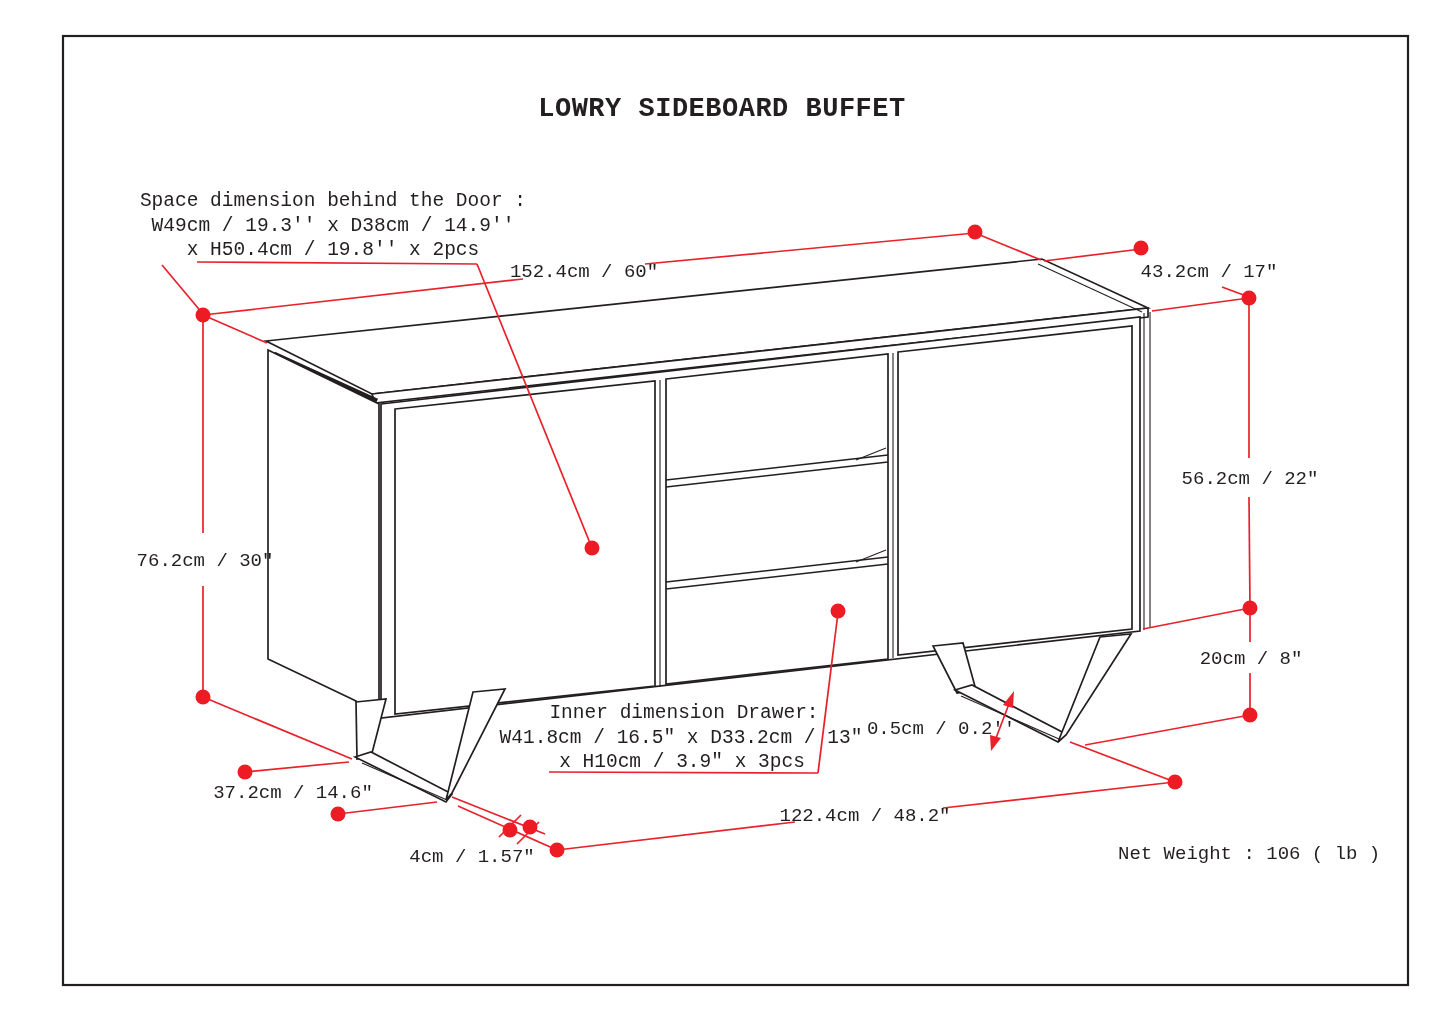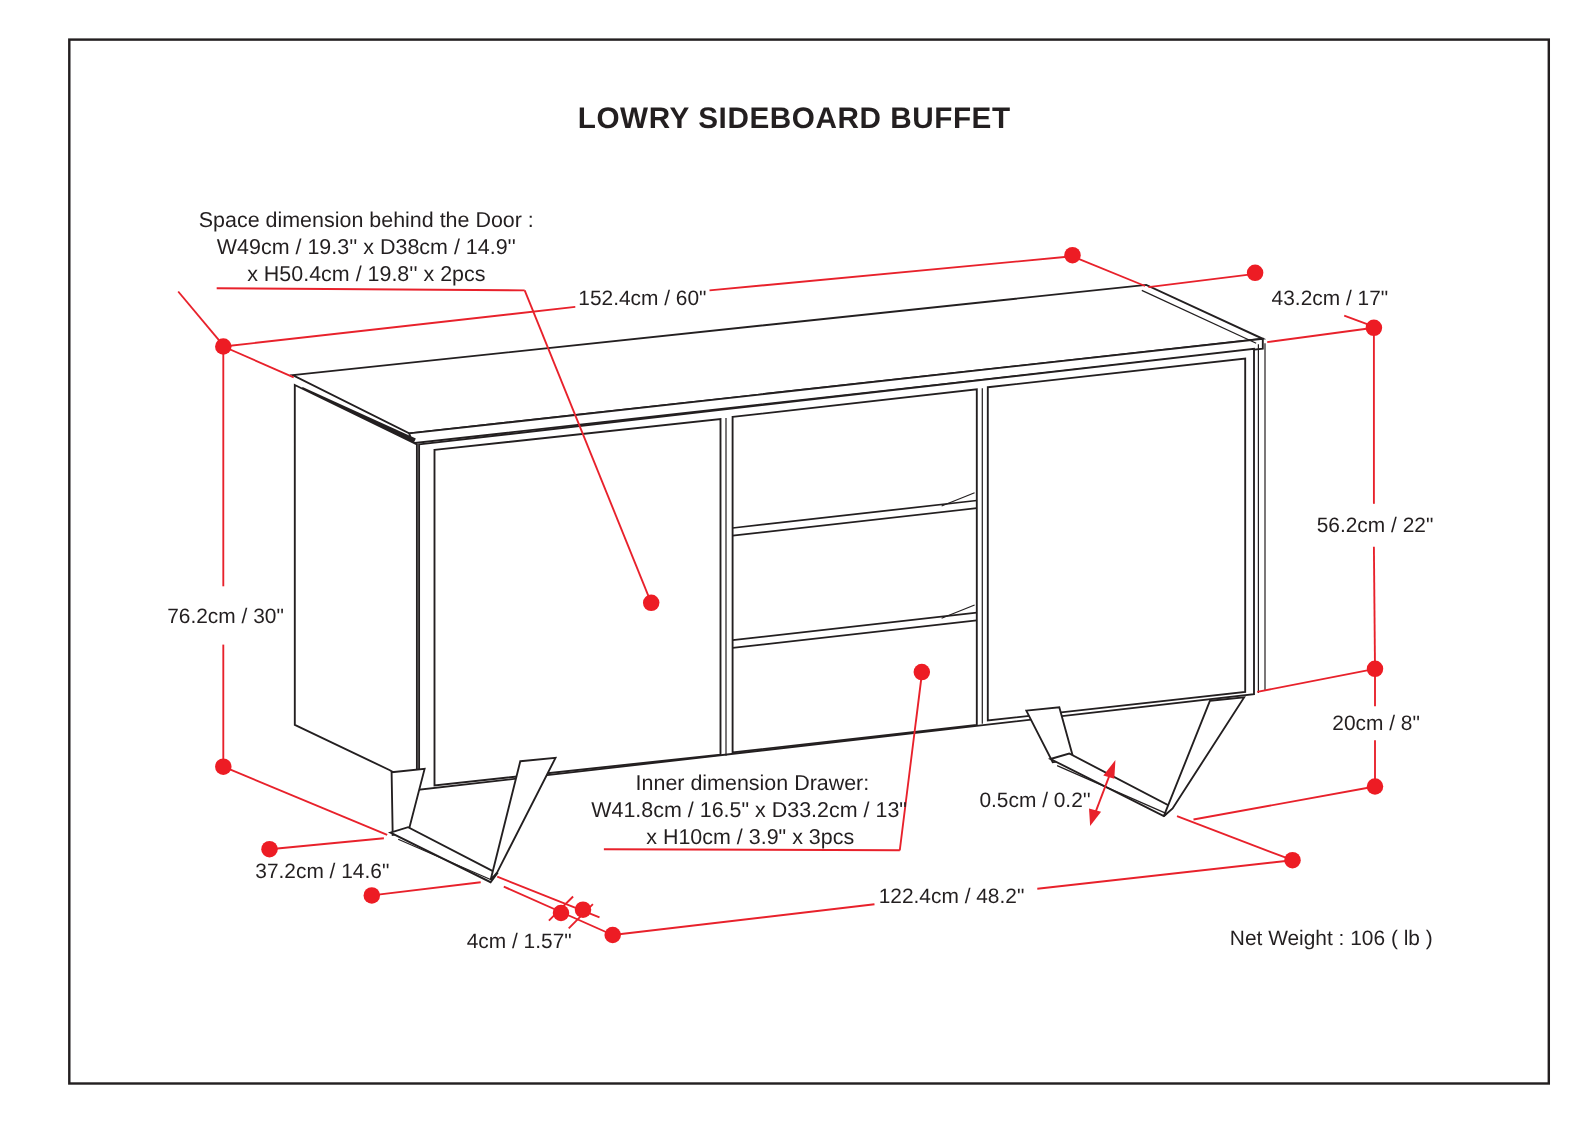--- a/index.html
+++ b/index.html
@@ -1,17 +1,17 @@
 <!DOCTYPE html>
 <html><head>
 <meta charset="utf-8">
 <style>
   html,body{margin:0;padding:0;background:#ffffff;}
   .page{position:relative;width:1445px;height:1021px;background:#ffffff;overflow:hidden;
-        font-family:Liberation Sans, sans-serif;border-radius:31px;}
+        font-family:Liberation Mono, monospace;border-radius:31px;}
   .page svg{position:absolute;left:0;top:0;}
   text{fill:#231f20;}
   .title-text{font-size:27px;font-weight:bold;letter-spacing:0.5px;}
   .dim-label{font-size:19px;}
   .note-line{font-size:19.5px;}
   .blk{stroke:#231f20;stroke-width:1.7;fill:#ffffff;}
   .blk-line{stroke:#231f20;stroke-width:1.6;fill:none;}
   .blk-thin{stroke:#231f20;stroke-width:1.1;fill:none;}
   .blk-thick{stroke:#231f20;stroke-width:5;fill:none;}
   .red-line{stroke:#e8212b;stroke-width:1.7;fill:none;}

